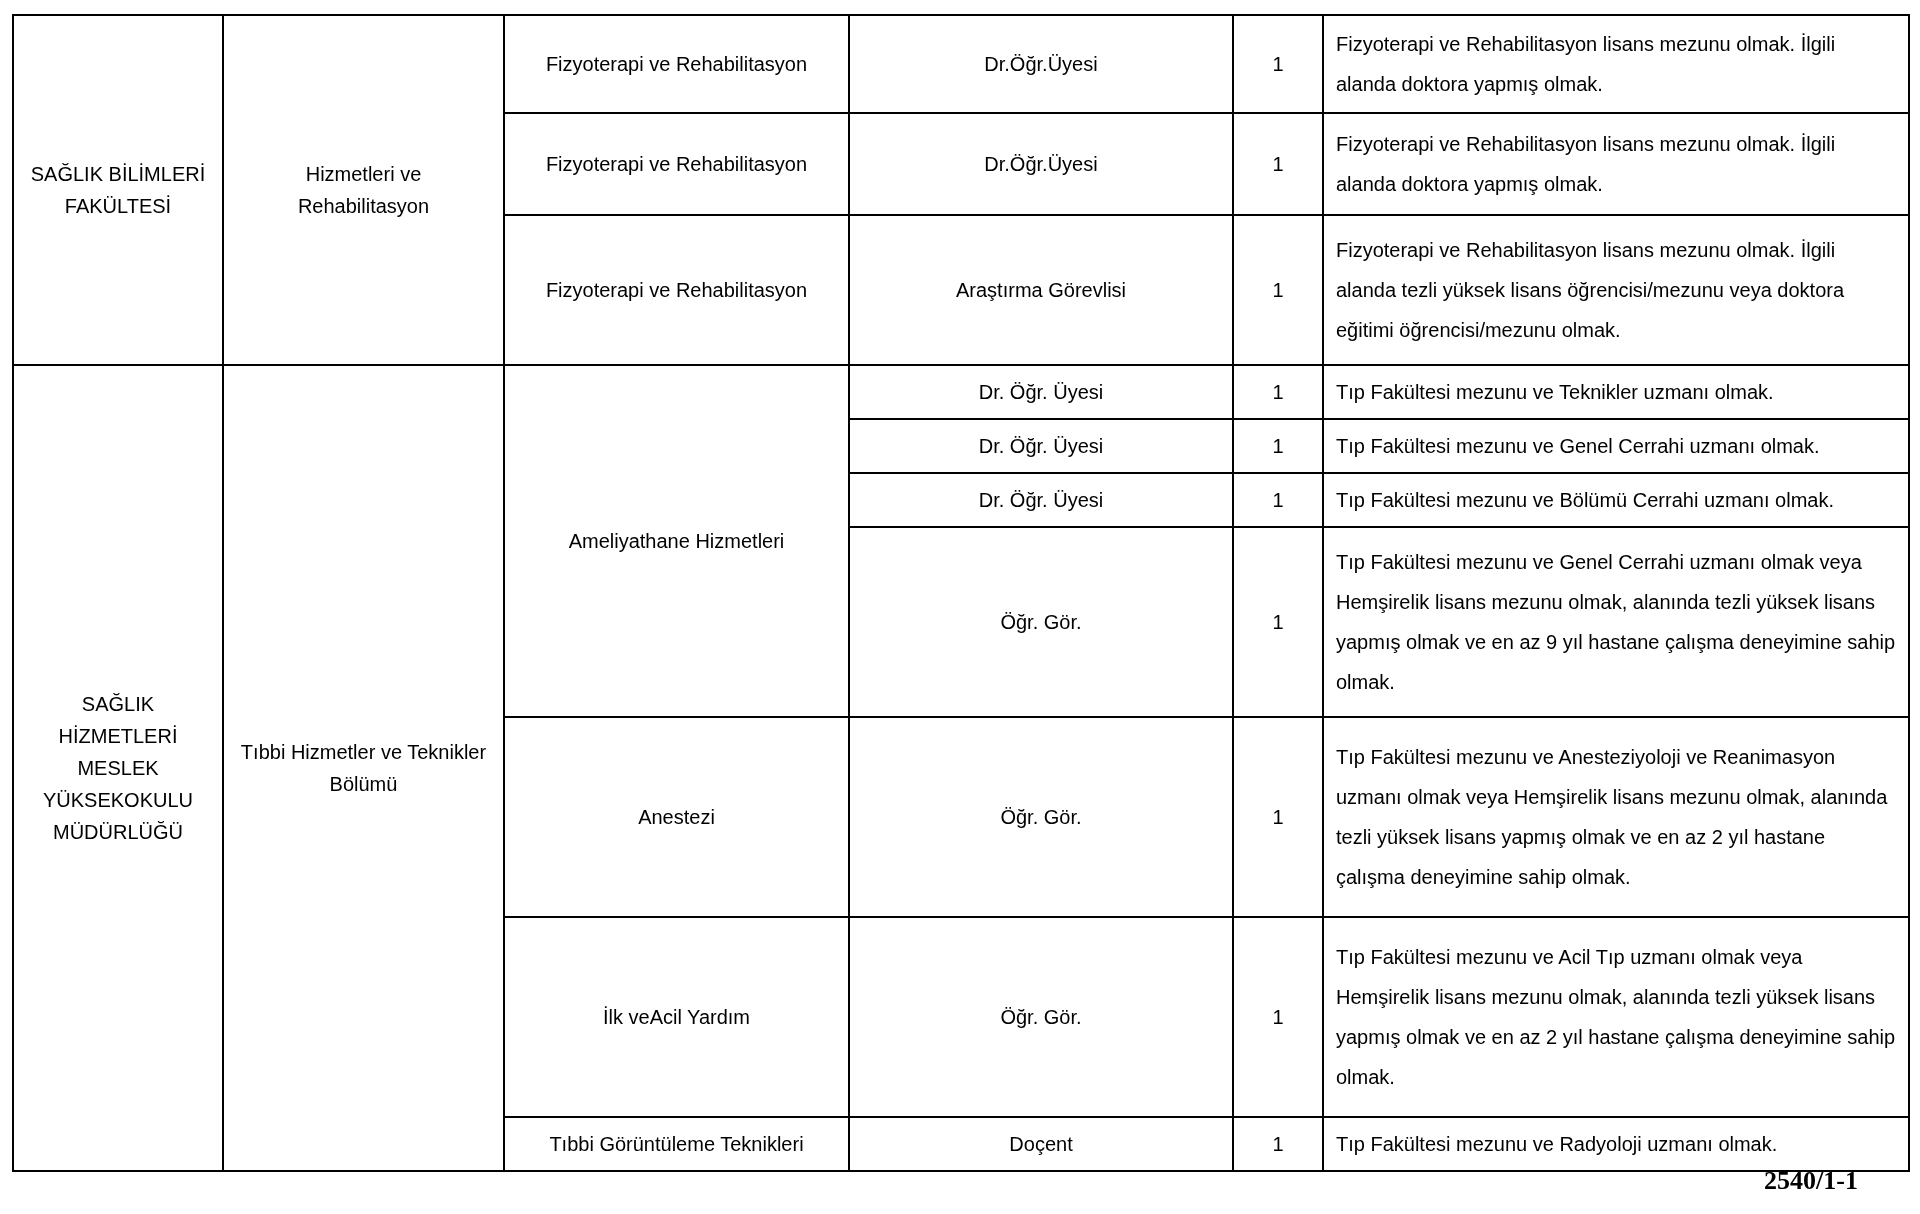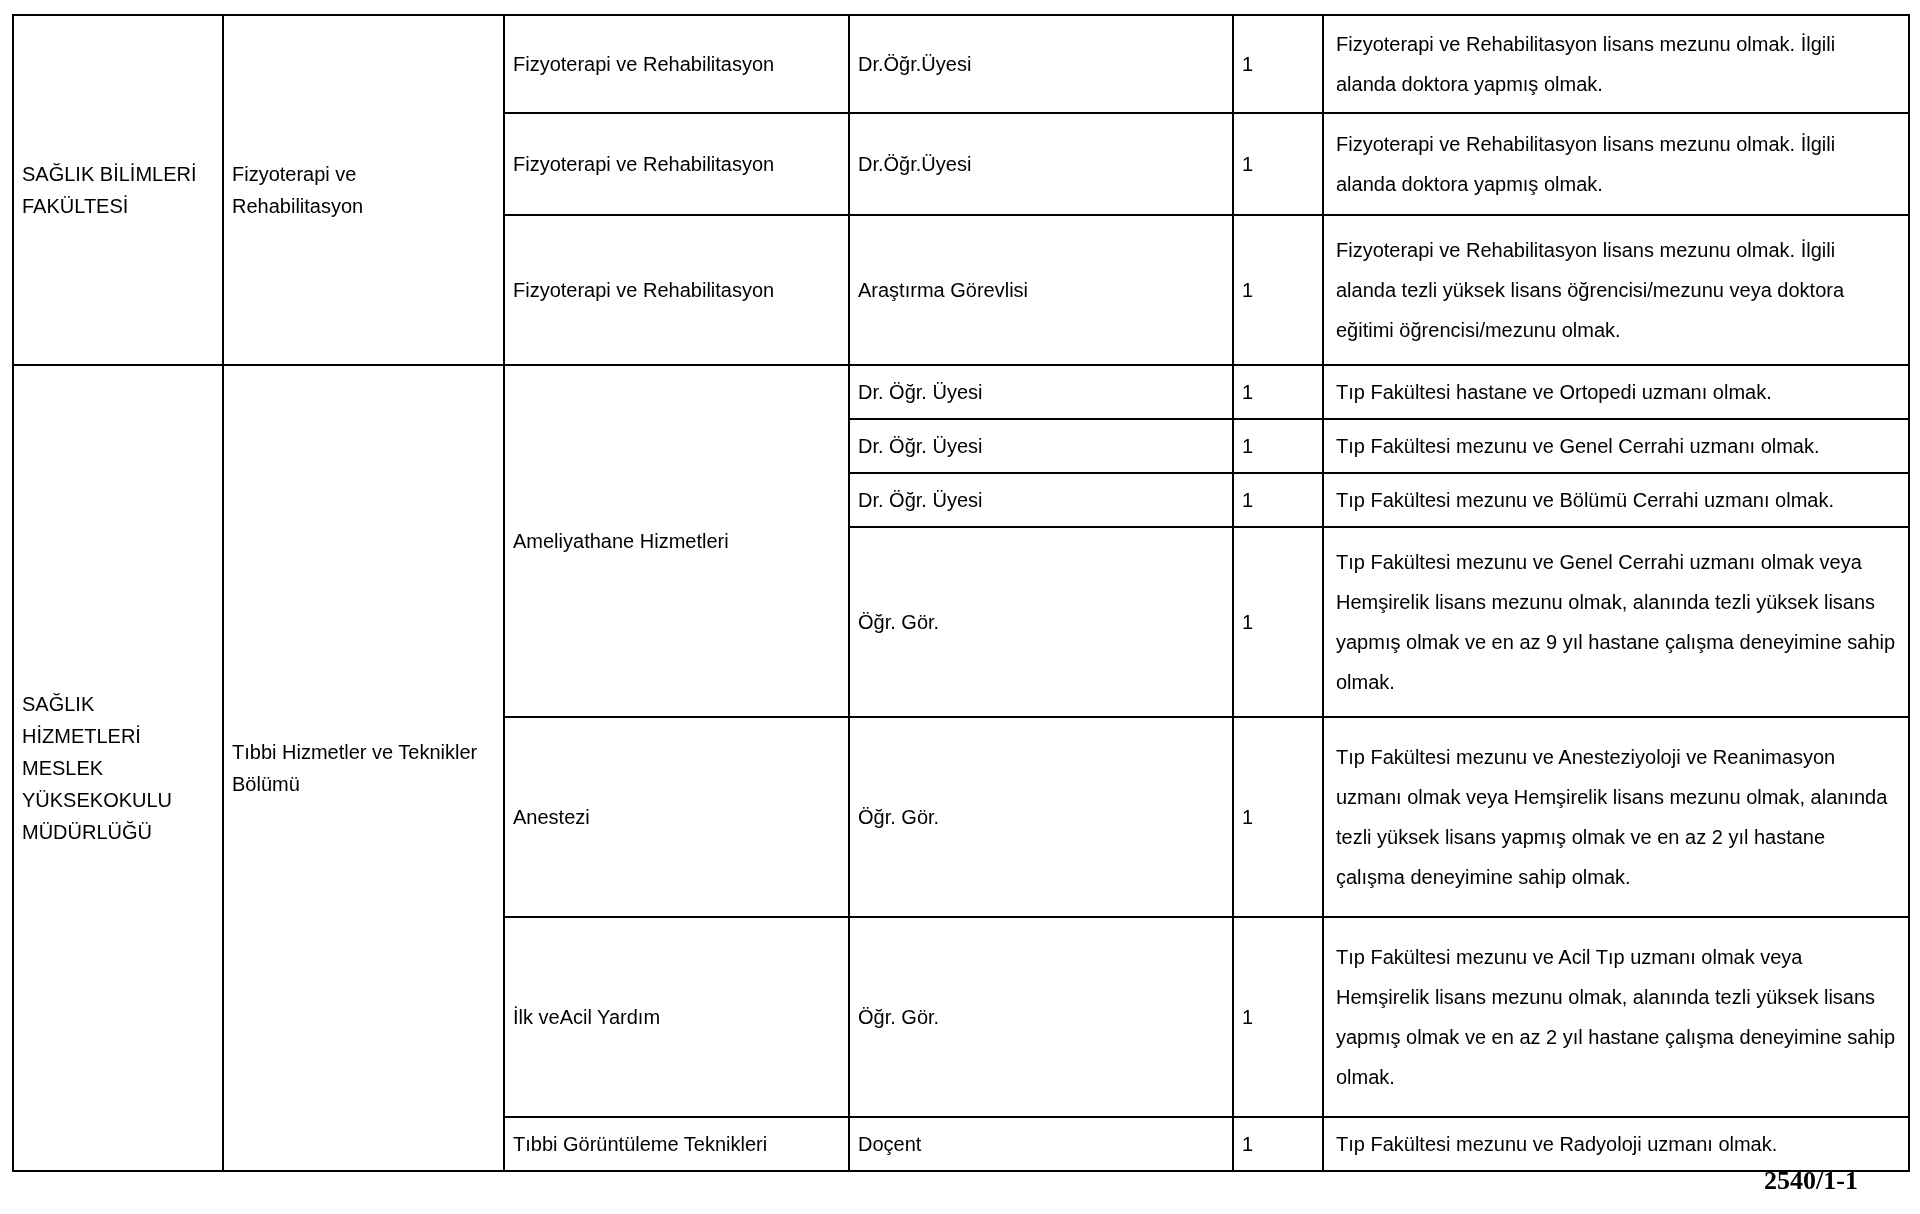--- a/index.html
+++ b/index.html
@@ -21,21 +21,21 @@
     width: 1896px;
   }
   .doc-table td {
     border: 2px solid #000000;
     font-size: 20px;
     vertical-align: middle;
     overflow: hidden;
     padding: 4px 8px;
     margin-left: 36px;
   }
-  td.center { line-height: 1.6; }
+  td.center { text-align: center; line-height: 1.6; }
   td.pre    { white-space: pre-line; }
   td.req {
     text-align: left;
     line-height: 40px;
     padding: 6px 10px 6px 12px;
   }
   tr.h98  { height: 98px; }
   tr.h102 { height: 102px; }
   tr.h150 { height: 150px; }
   tr.h50  { height: 50px; }
@@ -62,21 +62,21 @@
     <col style="width:345px">
     <col style="width:384px">
     <col style="width:90px">
     <col style="width:586px">
   </colgroup>
   <tbody>
 
     <tr class="h98">
       <td class="center pre" rowspan="3">SAĞLIK BİLİMLERİ
 FAKÜLTESİ</td>
-      <td class="center pre" rowspan="3">Fizyoterapi ve
+      <td class="center pre" rowspan="3">Hizmetleri ve
 Rehabilitasyon</td>
       <td class="center">Fizyoterapi ve Rehabilitasyon</td>
       <td class="center">Dr.Öğr.Üyesi</td>
       <td class="center">1</td>
       <td class="req">Fizyoterapi ve Rehabilitasyon lisans mezunu olmak. İlgili alanda doktora yapmış olmak.</td>
     </tr>
     <tr class="h102">
       <td class="center">Fizyoterapi ve Rehabilitasyon</td>
       <td class="center">Dr.Öğr.Üyesi</td>
       <td class="center">1</td>
@@ -93,21 +93,21 @@
       <td class="center pre" rowspan="7">SAĞLIK
 HİZMETLERİ
 MESLEK
 YÜKSEKOKULU
 MÜDÜRLÜĞÜ</td>
       <td class="center pre" rowspan="7">Tıbbi Hizmetler ve Teknikler
 Bölümü</td>
       <td class="center" rowspan="4">Ameliyathane Hizmetleri</td>
       <td class="center">Dr. Öğr. Üyesi</td>
       <td class="center">1</td>
-      <td class="req">Tıp Fakültesi hastane ve Ortopedi uzmanı olmak.</td>
+      <td class="req">Tıp Fakültesi mezunu ve Teknikler uzmanı olmak.</td>
     </tr>
     <tr class="h50">
       <td class="center">Dr. Öğr. Üyesi</td>
       <td class="center">1</td>
       <td class="req">Tıp Fakültesi mezunu ve Genel Cerrahi uzmanı olmak.</td>
     </tr>
     <tr class="h50">
       <td class="center">Dr. Öğr. Üyesi</td>
       <td class="center">1</td>
       <td class="req">Tıp Fakültesi mezunu ve Bölümü Cerrahi uzmanı olmak.</td>

